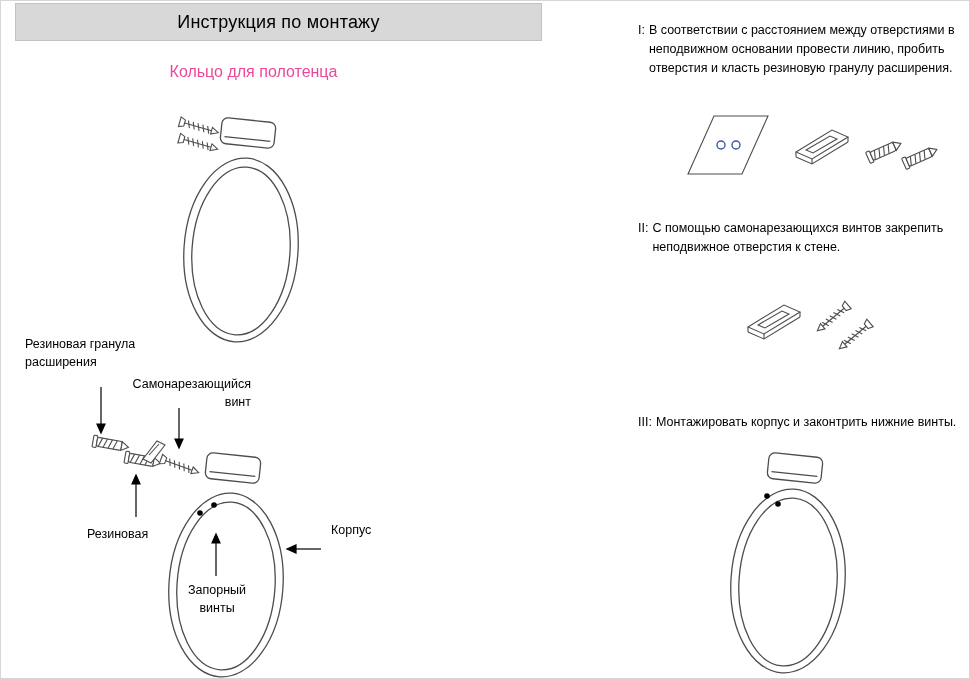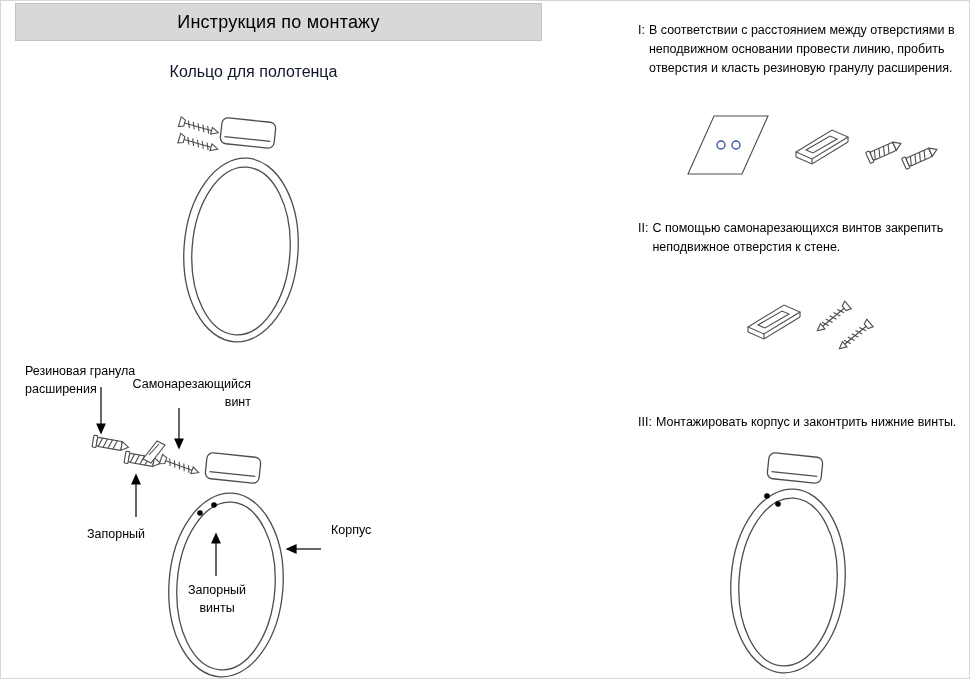--- a/index.html
+++ b/index.html
@@ -10,31 +10,31 @@
     font-family:"Liberation Sans", sans-serif; color:#111111;
   }
   .header-bar {
     position:absolute; left:0; top:2px; width:527px; height:38px;
     background:#d8d8d8; border:1px solid #c2c2c2;
     display:flex; align-items:center; justify-content:center;margin-left:14px;
   }
   .header-bar .title-text { font-size:18px; color:#000000; letter-spacing:0.2px; }
   .subtitle {
     position:absolute; left:0; top:62px; width:505px;
-    text-align:center; font-size:16px; color:#0f172a;
+    text-align:center; font-size:16px; color:#ec4899;
   }
   svg.art { position:absolute; overflow:visible; }
   .svg-main     { left:165px; top:105px; }
   .svg-exploded { left:20px;  top:340px; }
   .svg-step1    { left:675px; top:105px; }
   .svg-step2    { left:735px; top:288px; }
   .svg-step3    { left:712px; top:440px; }
 
   .lbl { position:absolute; font-size:12.5px; line-height:1.4; color:#000000; z-index:5; }
-  .lbl-plug  { left:24px;  top:362px; width:120px; }
+  .lbl-plug  { left:24px;  top:335px; width:120px; }
   .lbl-screw { left:120px; top:375px; width:130px; text-align:right; }
   .lbl-base  { left:86px;  top:525px; }
   .lbl-body  { left:330px; top:521px; }
   .lbl-lock  { left:176px; top:581px; width:80px; text-align:center; }
 
   .step {
     position:absolute; left:637px; width:331px;
     font-size:12.5px; line-height:1.5; color:#000000;
     display:flex; gap:4px;
   }
@@ -148,21 +148,21 @@
       </g>
       <g fill="#000000">
         <circle cx="49" cy="72" r="2.8"></circle>
         <circle cx="63" cy="64" r="2.8"></circle>
       </g>
     </g>
   </svg>
 
   <div class="lbl lbl-plug">Резиновая гранула расширения</div>
   <div class="lbl lbl-screw">Самонарезающийся винт</div>
-  <div class="lbl lbl-base">Запорный</div>
+  <div class="lbl lbl-base">Резиновая</div>
   <div class="lbl lbl-body">Корпус</div>
   <div class="lbl lbl-lock">Запорный винты</div>
 
   <div class="step step-1">
     <span class="num">I:</span>
     <span class="txt">В соответствии с расстоянием между отверстиями в неподвижном основании провести линию, пробить отверстия и класть резиновую гранулу расширения.</span>
   </div>
 
   <svg class="art svg-step1" width="290" height="90" viewBox="0 0 290 90">
     <g stroke="#4d4d4d" stroke-width="1.1" fill="#ffffff">

